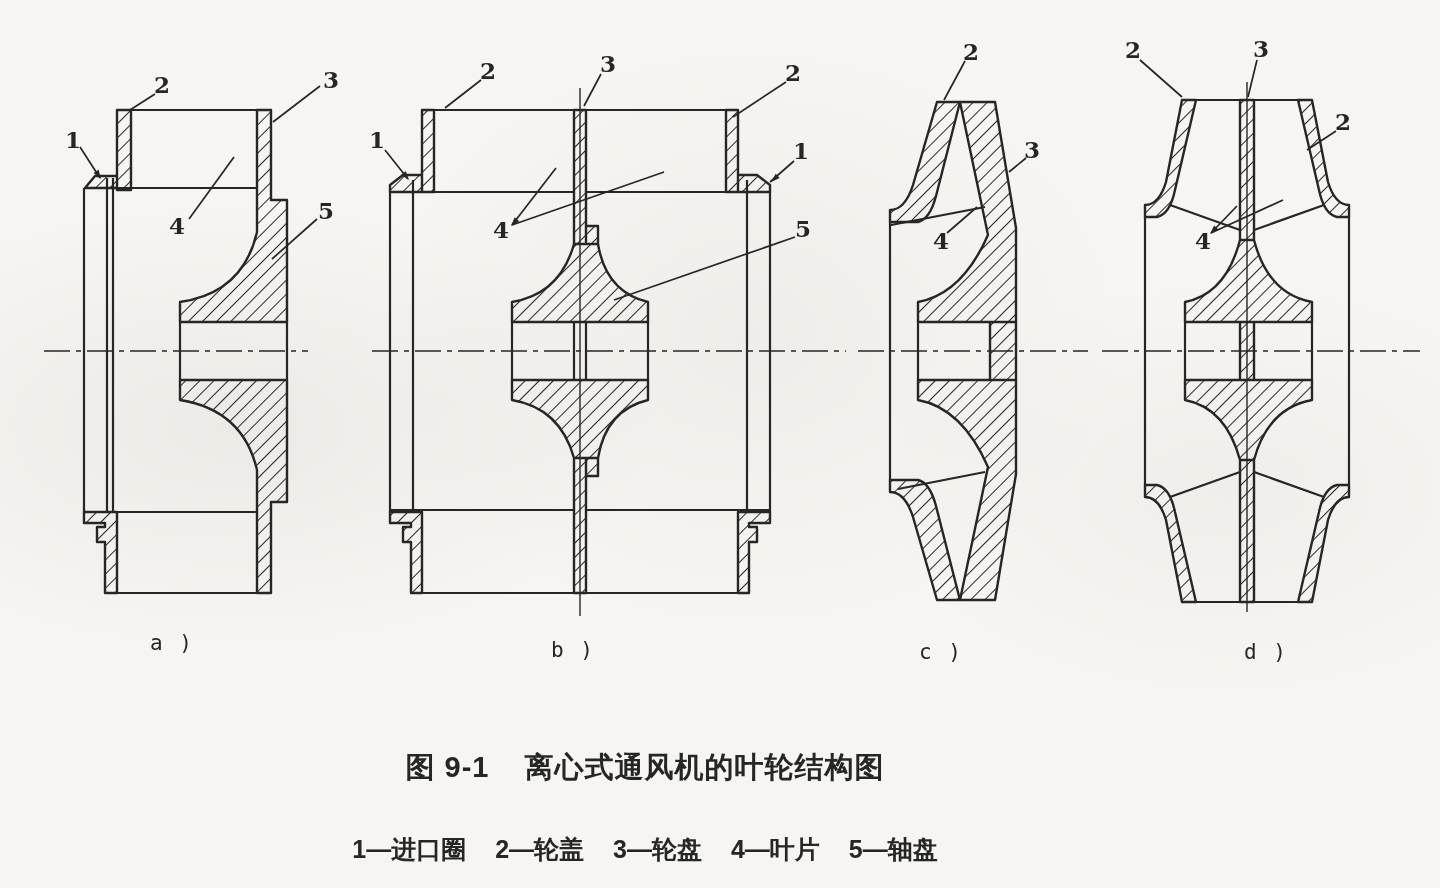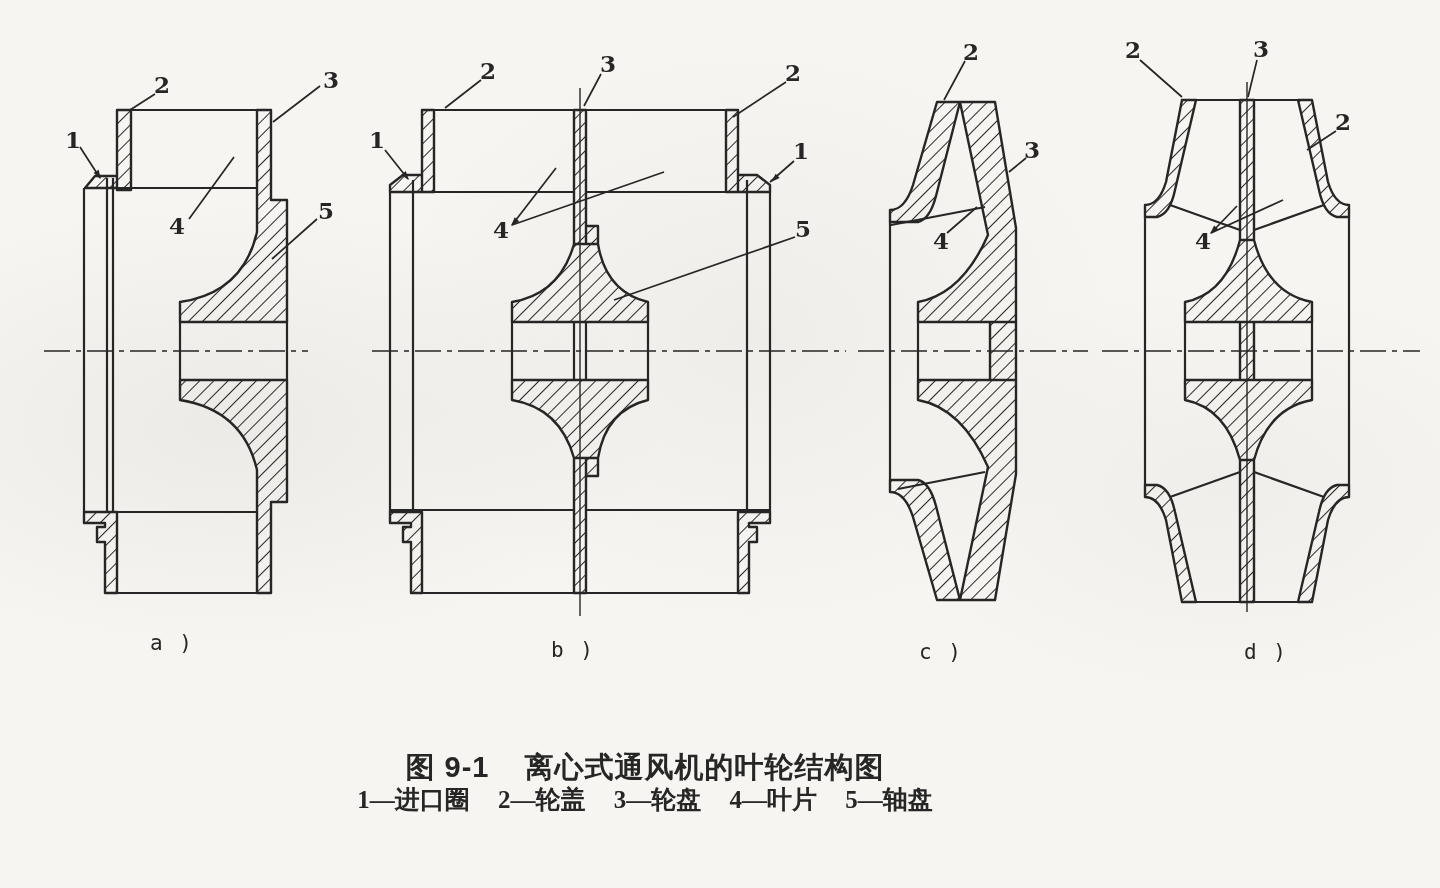--- a/index.html
+++ b/index.html
@@ -35,23 +35,23 @@
   }
 
   .caption {
     position:absolute; left:0; top:748px; width:1290px;
     text-align:center; color:var(--ink);
     font-family:"Liberation Sans", sans-serif;
     font-size:29px; font-weight:700; letter-spacing:1px; white-space:nowrap;
   }
   .caption .cap-title { margin-left:26px; }
   .legend {
-    position:absolute; left:0; top:783px; width:1290px;
+    position:absolute; left:0; top:833px; width:1290px;
     text-align:center; color:var(--ink);
-    font-family:Liberation Serif, serif;
+    font-family:Liberation Sans, sans-serif;
     font-size:25px; font-weight:600; white-space:nowrap;
   }
   .legend-item { display:inline-block; margin:0 11px; }
 </style>
 </head>
 <body>
 
 <div class="page">
 
   <svg class="fig" width="1440" height="760" viewBox="0 0 1440 760">

